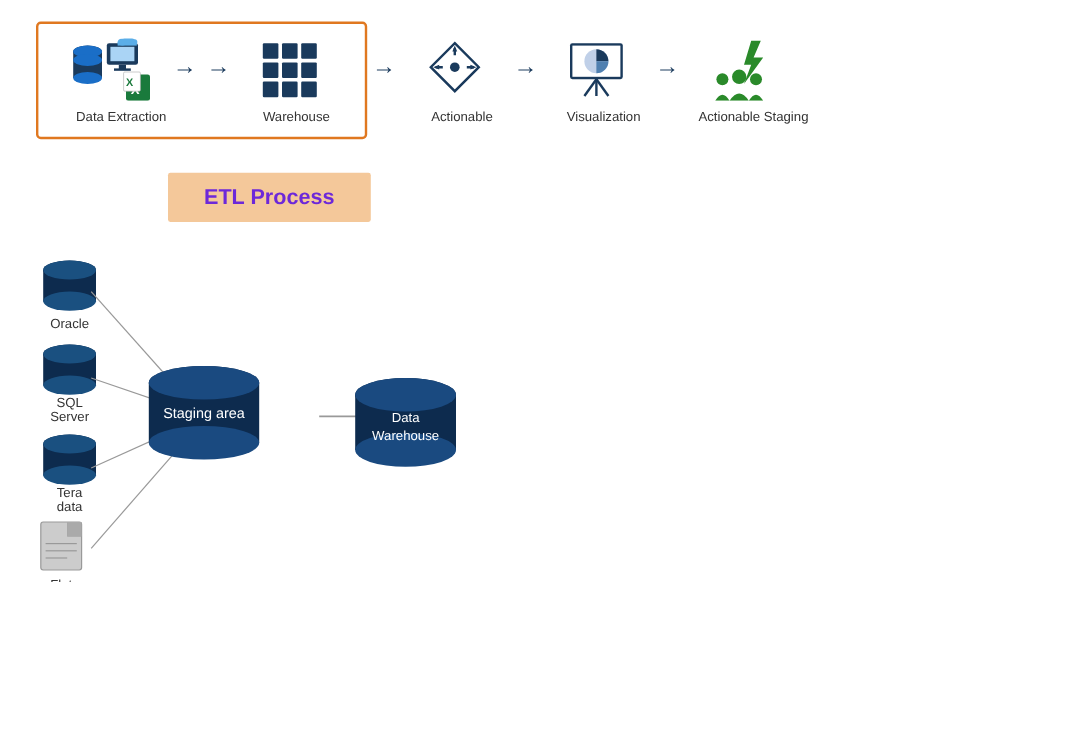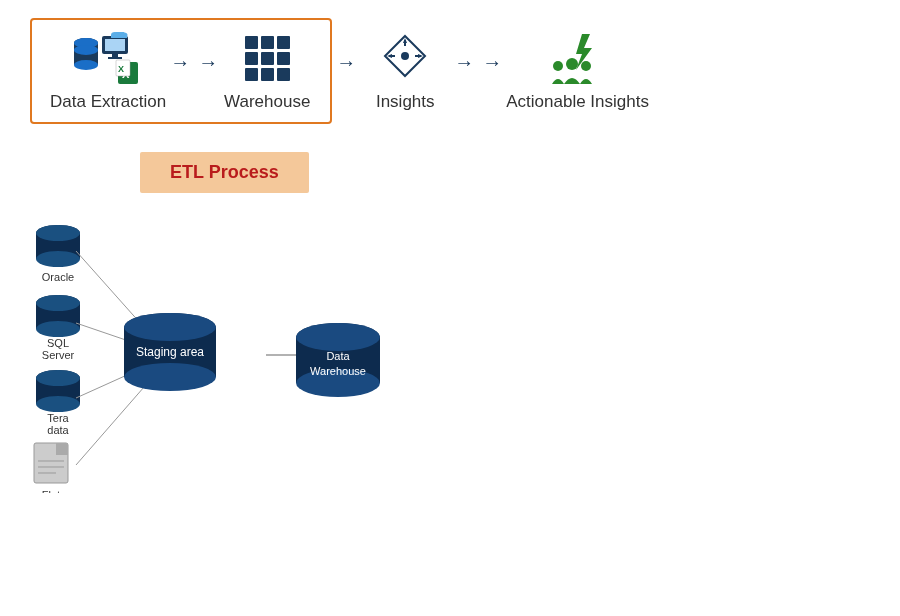--- a/index.html
+++ b/index.html
@@ -35,25 +35,26 @@
       align-items: center;
       min-width: 90px;
     }
     .pipeline-step .icon-wrap {
       height: 56px;
       display: flex;
       align-items: center;
       justify-content: center;
     }
     .pipeline-step .label {
-      font-size: 17px;
+      font-size: 11px;
       color: #333;
       margin-top: 6px;
       text-align: center;
       white-space: nowrap;
+      margin-left: 12px;
     }
     .arrow {
       display: flex;
       align-items: center;
       padding: 0 4px;
       margin-bottom: 22px;
       color: #1a3a5c;
       font-size: 20px;
     }
 
@@ -63,21 +64,21 @@
     
     .etl-section {
       padding: 18px 30px 10px 140px;
     }
     .etl-label {
       background: #f4c89a;
       border: none;
       padding: 10px 30px;
       font-size: 18px;
       font-weight: 600;
-      color: #b91c1c;
+      color: #6d28d9;
       display: inline-block;
       border-radius: 2px;
     }
 
     
     .bottom-section {
       display: flex;
       padding: 10px 20px 10px 20px;
       gap: 20px;
     }
@@ -172,45 +173,64 @@
           <line x1="26" y1="14" x2="26" y2="8" stroke="#1a3a5c" stroke-width="2"></line>
           <polygon points="26,6 24,11 28,11" fill="#1a3a5c"></polygon>
           <line x1="16" y1="24" x2="10" y2="24" stroke="#1a3a5c" stroke-width="2"></line>
           <polygon points="8,24 13,22 13,26" fill="#1a3a5c"></polygon>
           <line x1="36" y1="24" x2="42" y2="24" stroke="#1a3a5c" stroke-width="2"></line>
           <polygon points="44,24 39,22 39,26" fill="#1a3a5c"></polygon>
 
           <circle cx="26" cy="24" r="4" fill="#1a3a5c"></circle>
         </svg>
       </div>
-      <span class="label">Insights</span>
+      <span class="label">Actionable</span>
     </div>
 
     <div class="arrow">→</div>
 
+    <div class="pipeline-step">
+      <div class="icon-wrap">
+        <svg width="56" height="52" viewBox="0 0 56 52">
+
+          <rect x="6" y="4" width="44" height="30" rx="2" fill="#1a3a5c"></rect>
+
+          <rect x="8" y="6" width="40" height="26" fill="white"></rect>
+
+          <circle cx="28" cy="19" r="10" fill="#c0d0e8"></circle>
+          <path d="M28 19 L28 9 A10 10 0 0 1 38 19 Z" fill="#1a3a5c"></path>
+          <path d="M28 19 L38 19 A10 10 0 0 1 28 29 Z" fill="#5080b0"></path>
+
+          <line x1="28" y1="34" x2="18" y2="48" stroke="#1a3a5c" stroke-width="2"></line>
+          <line x1="28" y1="34" x2="38" y2="48" stroke="#1a3a5c" stroke-width="2"></line>
+          <line x1="28" y1="34" x2="28" y2="48" stroke="#1a3a5c" stroke-width="2"></line>
+        </svg>
+      </div>
+      <span class="label">Visualization</span>
+    </div>
 
     <div class="arrow">→</div>
 
     <div class="pipeline-step">
       <div class="icon-wrap">
         <svg width="64" height="52" viewBox="0 0 64 52">
 
           <polygon points="36,2 30,22 36,22 30,38 46,16 38,16 44,2" fill="#2a8a2a"></polygon>
 
           <circle cx="12" cy="34" r="5" fill="#2a8a2a"></circle>
           <path d="M6 52 Q12 42 18 52" fill="#2a8a2a"></path>
 
           <circle cx="26" cy="32" r="6" fill="#2a8a2a"></circle>
           <path d="M18 52 Q26 40 34 52" fill="#2a8a2a"></path>
 
           <circle cx="40" cy="34" r="5" fill="#2a8a2a"></circle>
           <path d="M34 52 Q40 42 46 52" fill="#2a8a2a"></path>
         </svg>
       </div>
-      <span class="label">Actionable Insights</span>
+      <span class="label">Actionable Staging</span>
     </div>
 
   </div>
 </div>
 
 <div class="etl-section">
   <span class="etl-label">ETL Process</span>
 </div>
 
 <div class="bottom-section">

